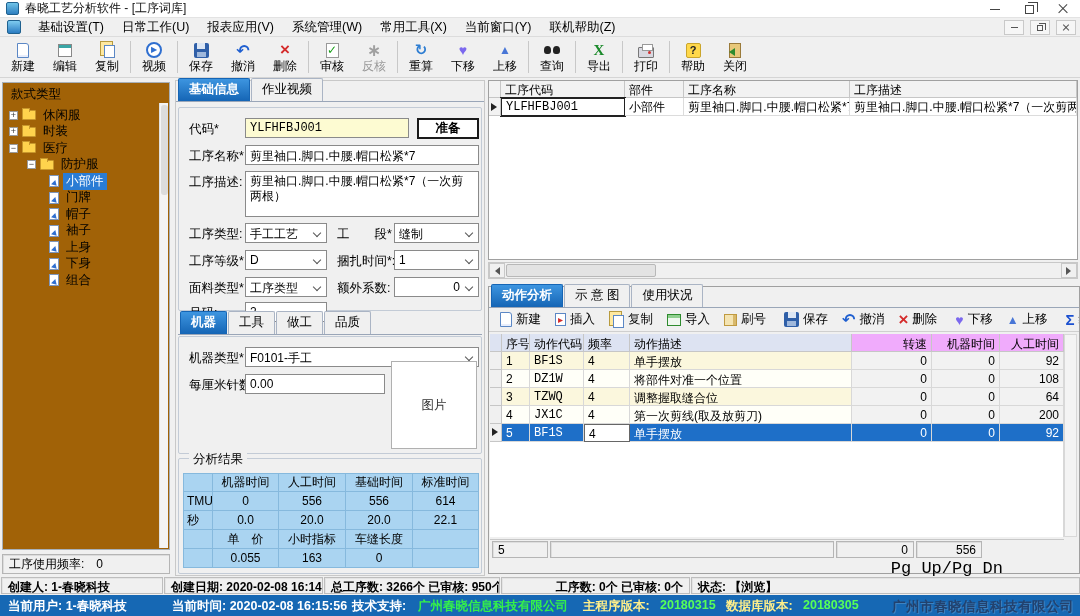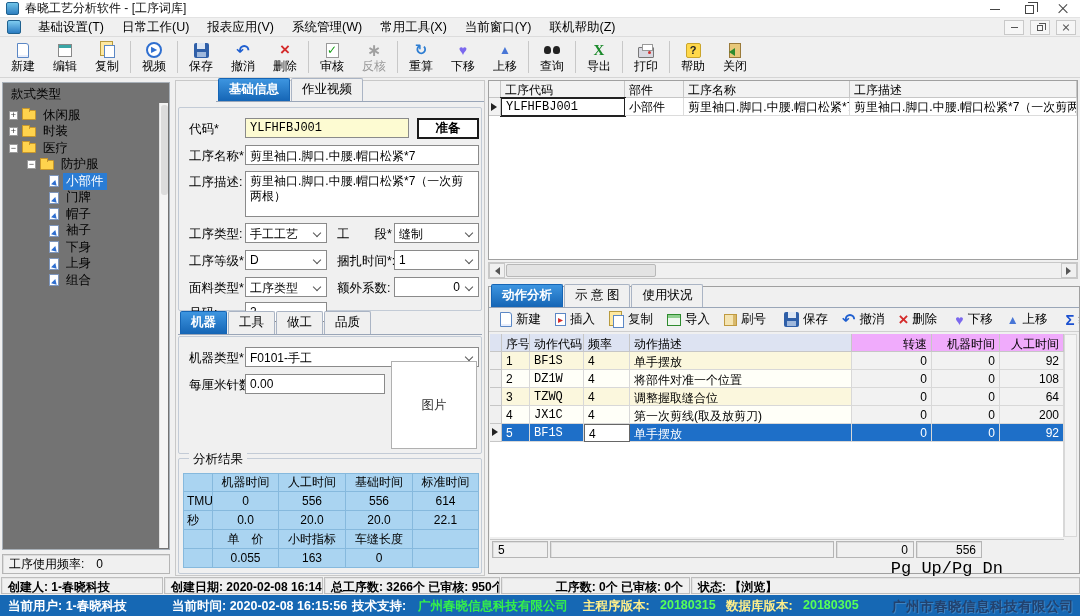--- a/index.html
+++ b/index.html
@@ -59,37 +59,37 @@
   .ic-search::before { left:0; } .ic-search::after { right:0; }
   .ic-export { color:#1a8a2a; font-size:15px; font-family:"Liberation Serif","DejaVu Serif",serif; }
   .ic-print { width:16px; height:11px; background:#d8d8e0; border:1px solid #777; border-radius:1px; position:relative; margin-top:4px; }
   .ic-print::before { content:""; position:absolute; left:3px; top:-4px; width:9px; height:5px; background:#fff; border:1px solid #999; }
   .ic-print::after { content:""; position:absolute; right:2px; top:3px; width:3px; height:3px; background:#d03030; border-radius:50%; }
   .ic-help { width:15px; height:15px; background:#ffd84a; border:1px solid #caa52c; border-radius:2px; color:#222; font-size:11px; line-height:13px; text-align:center; }
   .ic-door { width:12px; height:15px; background:#e8c87a; border:1px solid #9a7a3a; position:relative; }
   .ic-door::after { content:""; position:absolute; left:-5px; top:4px; border:4px solid transparent; border-right:6px solid #2e8b2e; }
 
   
-  #treepanel { position:absolute; left:2px; top:82px; width:168px; height:468px; background:#737373; border:1px solid #a8b0b8; overflow:hidden; }
+  #treepanel { position:absolute; left:2px; top:82px; width:168px; height:468px; background:#a16207; border:1px solid #a8b0b8; overflow:hidden; }
   .tree-header { font-size:12.5px; padding:3px 0 4px 8px; }
   .trow { display:flex; align-items:center; height:16.5px; font-size:12.5px; white-space:nowrap; }
   .trow.lvl0 { padding-left:6px; } .trow.lvl1 { padding-left:24px; } .trow.lvl2 { padding-left:46px; }
   .texp { width:9px; height:9px; border:1px solid #9a9a9a; background:#fff; font-size:9px; line-height:7px; text-align:center; color:#404040; margin-right:4px; flex:0 0 auto; }
   .t-folder { width:14px; height:10px; background:#ffd34d; border:1px solid #c8972c; border-radius:1px; position:relative; margin-right:4px; flex:0 0 auto; }
   .t-folder::before { content:""; position:absolute; left:-1px; top:-3px; width:6px; height:3px; background:#ffd34d; border:1px solid #c8972c; border-bottom:none; }
   .t-doc { width:10px; height:12px; background:#fff; border:1px solid #7e96bc; position:relative; margin-right:4px; flex:0 0 auto; }
   .t-doc::after { content:""; position:absolute; right:-2px; bottom:-2px; border:3px solid transparent; border-left:5px solid #2f6fd0; transform:rotate(45deg); }
   .tlabel-node { padding:0 3px; }
   .trow.selected .tlabel-node { background:#2a7cd4; color:#fff; }
   .tree-scroll { position:absolute; right:1px; top:20px; bottom:1px; width:9px; background:#f4f4f4; border-left:1px solid #e0e0e0; }
   .tree-thumb { position:absolute; left:1px; top:2px; width:7px; height:90px; background:#dcdcdc; border-radius:3px; }
   #freqbox { position:absolute; left:2px; top:554px; width:168px; height:20px; background:#f0f0f0; border:1px solid #b5b5b5; box-shadow:inset 1px 1px 0 #dcdcdc; font-size:12px; display:flex; align-items:center; padding-left:6px; gap:12px; }
 
   
-  #centerpanel { position:absolute; left:175px; top:80px; width:310px; height:496px; background:#f0f0f0; border:1px solid #c8c8c8;padding-left:40px; }
+  #centerpanel { position:absolute; left:175px; top:80px; width:310px; height:496px; background:#f0f0f0; border:1px solid #c8c8c8; }
   .tabsrow { display:flex; align-items:flex-end; height:21px; border-bottom:1px solid #9aa6b8; padding-left:2px; }
   .tab { padding:2px 10px 3px 10px; font-size:12.5px; border:1px solid #aab4c4; border-bottom:none; background:#f0f0f0; margin-right:1px; border-radius:2px 2px 0 0; }
   .tab.active { background:linear-gradient(#3d95e0,#1565b5); color:#fff; font-weight:bold; border-color:#1565b5; }
   .gbox { position:absolute; background:#f0f0f0; border:1px solid #c3cbd6; border-radius:2px; }
   #gbox1 { left:2px; top:26px; width:304px; height:204px; }
   .flabel { position:absolute; font-size:12.5px; }
   .tinput { position:absolute; background:#fff; border:1px solid #8a8a8a; height:20px; font-size:12px; padding:2px 4px; overflow:hidden; white-space:nowrap; }
   .yellow { background:#fdfbd2; font-family:"Liberation Mono","DejaVu Sans Mono",monospace; }
   .combo { position:absolute; background:#fff; border:1px solid #8a8a8a; height:20px; font-size:12px; padding:2px 18px 2px 4px; overflow:hidden; white-space:nowrap; }
   .combo::after { content:""; position:absolute; right:6px; top:6px; width:5px; height:5px; border-right:1.5px solid #555; border-bottom:1.5px solid #555; transform:rotate(45deg); }
@@ -345,25 +345,25 @@
     <div class="trow lvl2">
         <span class="t-doc"></span>
         <span class="tlabel-node">帽子</span>
       </div>
     <div class="trow lvl2">
         <span class="t-doc"></span>
         <span class="tlabel-node">袖子</span>
       </div>
     <div class="trow lvl2">
         <span class="t-doc"></span>
-        <span class="tlabel-node">下身</span>
+        <span class="tlabel-node">上身</span>
       </div>
     <div class="trow lvl2">
         <span class="t-doc"></span>
-        <span class="tlabel-node">上身</span>
+        <span class="tlabel-node">下身</span>
       </div>
     <div class="trow lvl2">
         <span class="t-doc"></span>
         <span class="tlabel-node">组合</span>
       </div>
     <div class="tree-scroll">
         <span class="tree-thumb"></span>
       </div>
   </div>
   <div id="freqbox">

